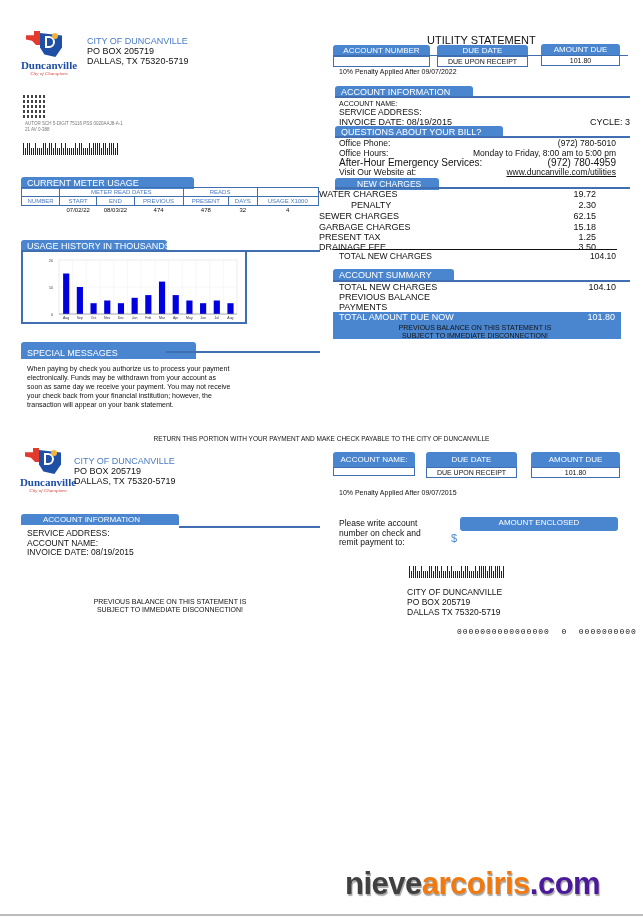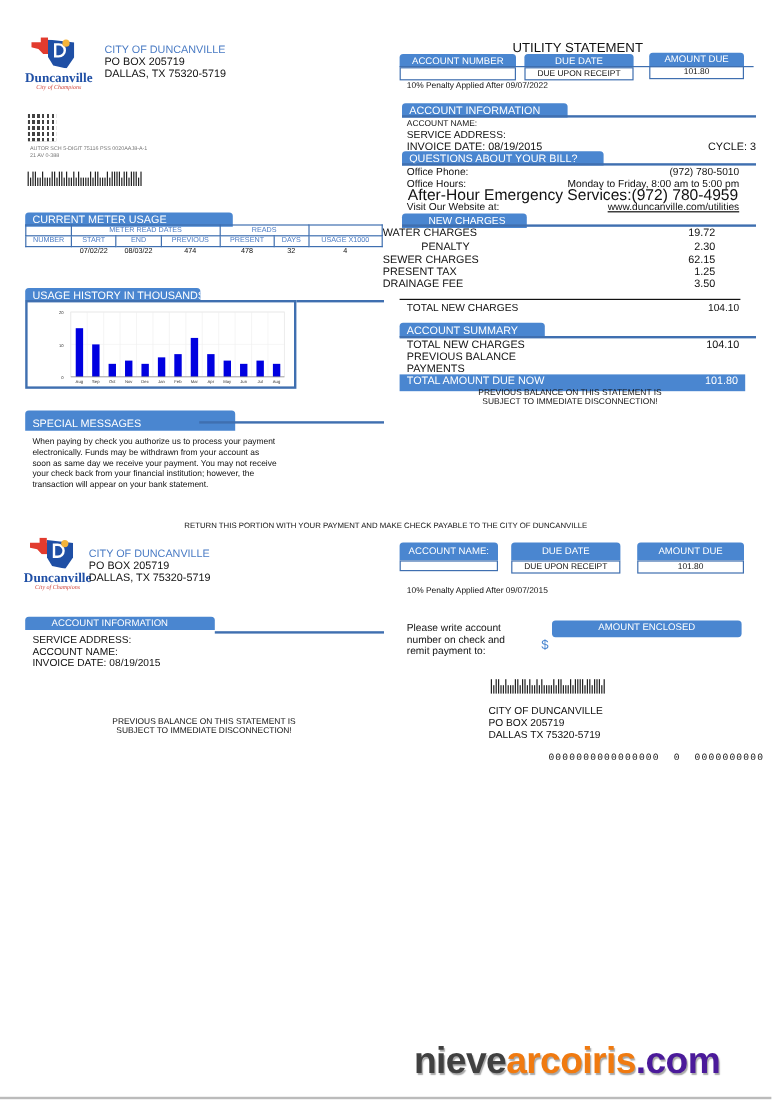--- a/index.html
+++ b/index.html
@@ -19,21 +19,21 @@
   .addr-line { font-size: 9px; }
   .barcode { height: 12px; display: flex; align-items: flex-end; gap: 1px; }
   .barcode i { display: block; width: 1px; background: #222; }
   .boxed { border: 1px solid #3f6fb0; font-size: 7px; text-align: center; height: 11px; line-height: 10px; background: #fff; }
   .row { display: flex; justify-content: space-between; font-size: 9px; line-height: 10px; }
   table.meter { border-collapse: collapse; font-size: 6px; width: 298px; }
   table.meter td { border: 1px solid #3f6fb0; color: #4a7bc4; text-align: center; height: 9px; padding: 0 2px; }
   table.meter tr.vals td { border: none; color: #111; }
   .chartbox { border: 2px solid #3f6fb0; background: #fff; }
   .msg { font-size: 7px; line-height: 9px; }
-  .total-bar { background: #4a86d0; color: #fff; display: flex; justify-content: space-between; font-size: 9px; padding: 0 6px; height: 14px; line-height: 10px; }
+  .total-bar { background: #4a86d0; color: #fff; display: flex; justify-content: space-between; font-size: 9px; padding: 0 6px; height: 27px; line-height: 10px; }
   .center-note { font-size: 7px; text-align: center; line-height: 8px; }
   .mono { font-family: "Liberation Mono", monospace; font-size: 8px; letter-spacing: 1px; }
   .wm { font-family: "Liberation Sans", sans-serif; font-weight: bold; font-size: 31px; letter-spacing: -0.5px; text-shadow: 1px 2px 1px rgba(0,0,0,0.35); }
 </style>
 </head>
 <body>
 
 <div class="logo" style="left:20px;top:27px;">
   <div class="shape">
     <div class="red"></div>
@@ -139,21 +139,21 @@
 <div class="abs rule" style="left:335px;top:136px;width:295px;"></div>
 <div class="abs" style="left:339px;top:139px;width:277px;">
   <div class="row" style="font-size:8.5px;line-height:8.5px;">
       <span>Office Phone:</span>
       <span>(972) 780-5010</span>
     </div>
   <div class="row" style="font-size:8.5px;line-height:10px;">
       <span>Office Hours:</span>
       <span>Monday to Friday, 8:00 am to 5:00 pm</span>
     </div>
-  <div class="row" style="font-size:13px;line-height:10px;justify-content:center;">
+  <div class="row" style="font-size:10px;line-height:10px;">
       <span>After-Hour Emergency Services:</span>
       <span>(972) 780-4959</span>
     </div>
   <div class="row" style="font-size:8.5px;line-height:8px;">
       <span>Visit Our Website at:</span>
       <span style="text-decoration:underline;">www.duncanville.com/utilities</span>
     </div>
 </div>
 
 <div class="abs tab" style="left:335px;top:178px;width:104px;padding-left:22px;font-size:8.5px;">NEW CHARGES</div>
@@ -163,20 +163,24 @@
       <span>WATER CHARGES</span>
       <span>19.72</span>
     </div>
   <div class="row" style="margin-top:1px;padding-left:32px;">
       <span>PENALTY</span>
       <span>2.30</span>
     </div>
   <div class="row" style="margin-top:1px;">
       <span>SEWER CHARGES</span>
       <span>62.15</span>
+    </div>
+  <div class="row" style="margin-top:1px;">
+      <span>GARBAGE CHARGES</span>
+      <span>15.18</span>
     </div>
   <div class="row">
       <span>PRESENT TAX</span>
       <span>1.25</span>
     </div>
   <div class="row">
       <span>DRAINAGE FEE</span>
       <span>3.50</span>
     </div>
 </div>

